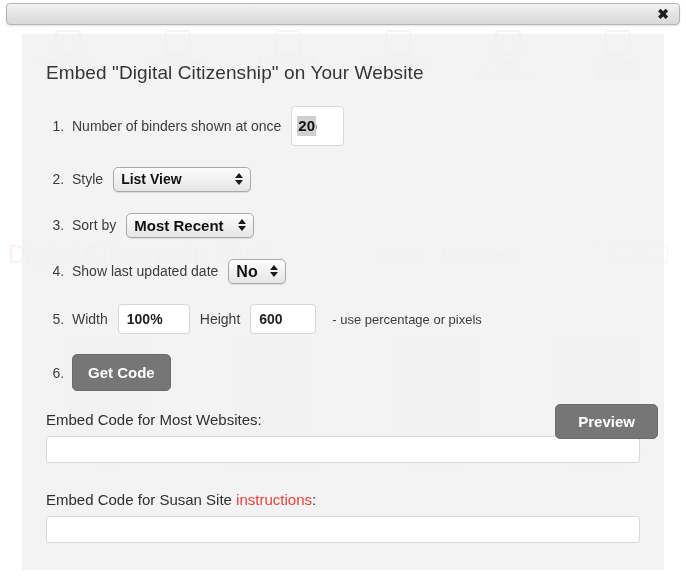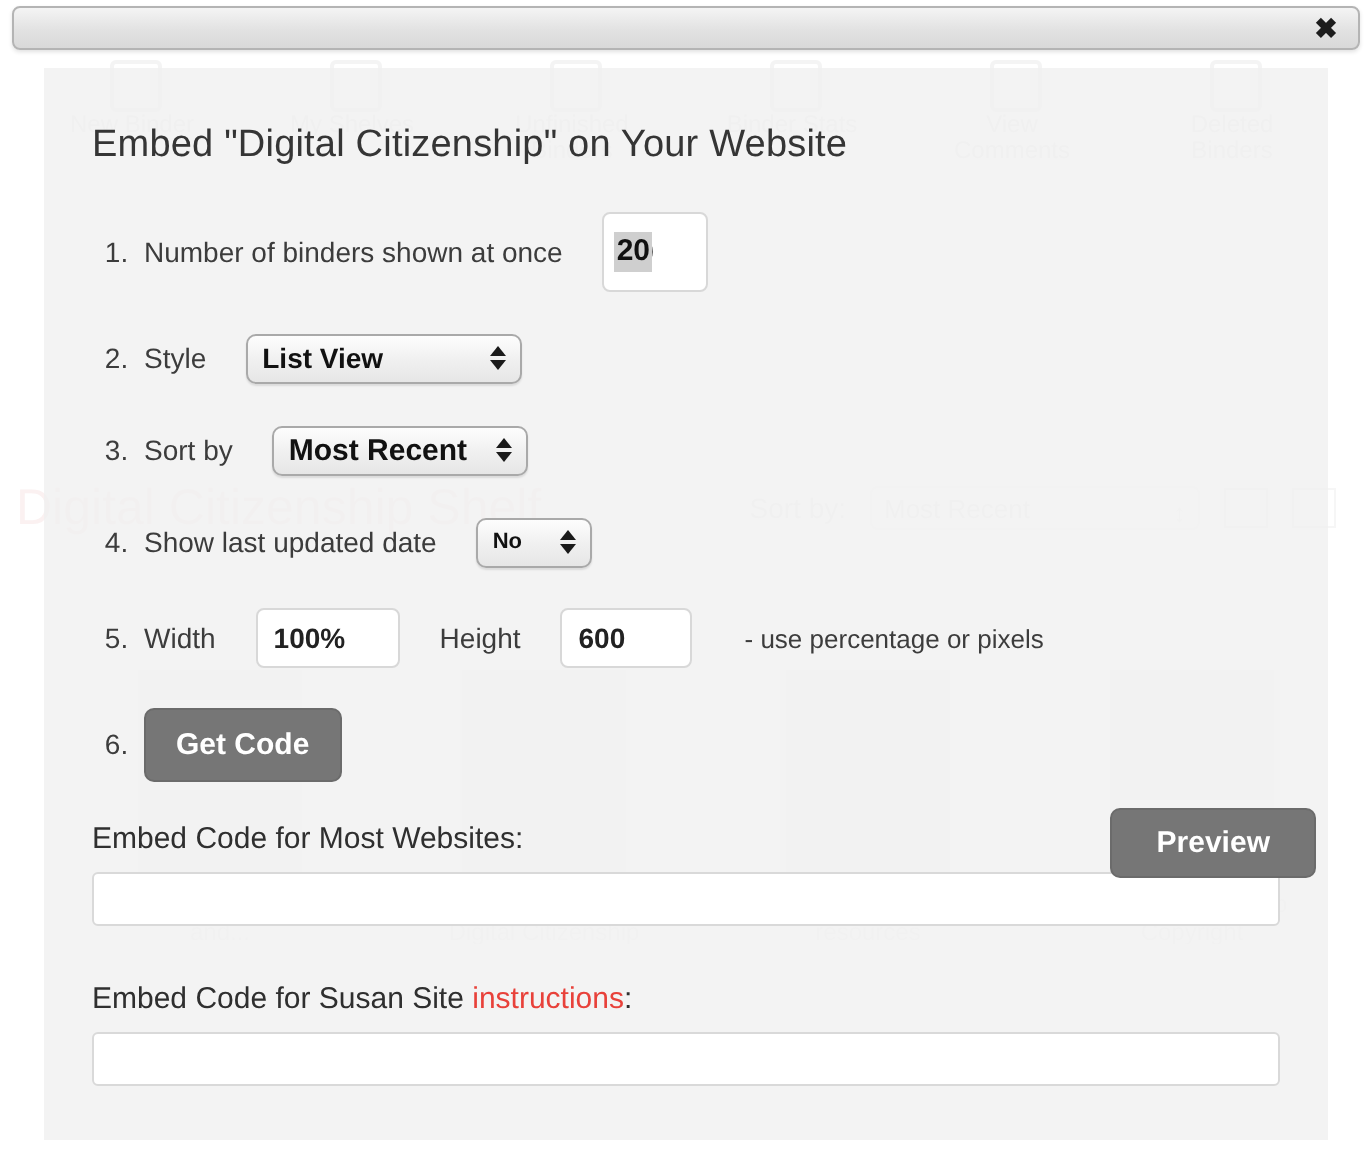--- a/index.html
+++ b/index.html
@@ -193,21 +193,21 @@
     font-size: 14px;
   }
   ol.steps > li {
     margin-bottom: 20px;
     padding-left: 4px;
   }
   ol.steps > li::marker { color: #3c3c3c; }
   .row {
     display: flex;
     align-items: center;
-    gap: 20px;
+    gap: 10px;
     min-height: 26px;
   }
   .lbl {
     color: #3c3c3c;
     font-size: 14px;
     white-space: nowrap;
   }
   .hint {
     color: #3c3c3c;
     font-size: 13px;
@@ -291,21 +291,21 @@
     display: block;
     width: 0; height: 0;
     border-left: 4px solid transparent;
     border-right: 4px solid transparent;
   }
   .sel .arrows i.up   { border-bottom: 5px solid #1a1a1a; }
   .sel .arrows i.down { border-top: 5px solid #1a1a1a; }
 
   #style-select  { width: 138px; font-size: 14px; }
   #sort-select   { width: 128px; font-size: 15px; }
-  #date-select   { width: 58px;  font-size: 11px; }
+  #date-select   { width: 58px;  font-size: 16px; }
 
   
   .btn-gray {
     background: #767676;
     color: #ffffff;
     border: 1px solid #6b6b6b;
     border-radius: 5px;
     font-family: "Liberation Sans", sans-serif;
     font-size: 15px;
     font-weight: bold;

